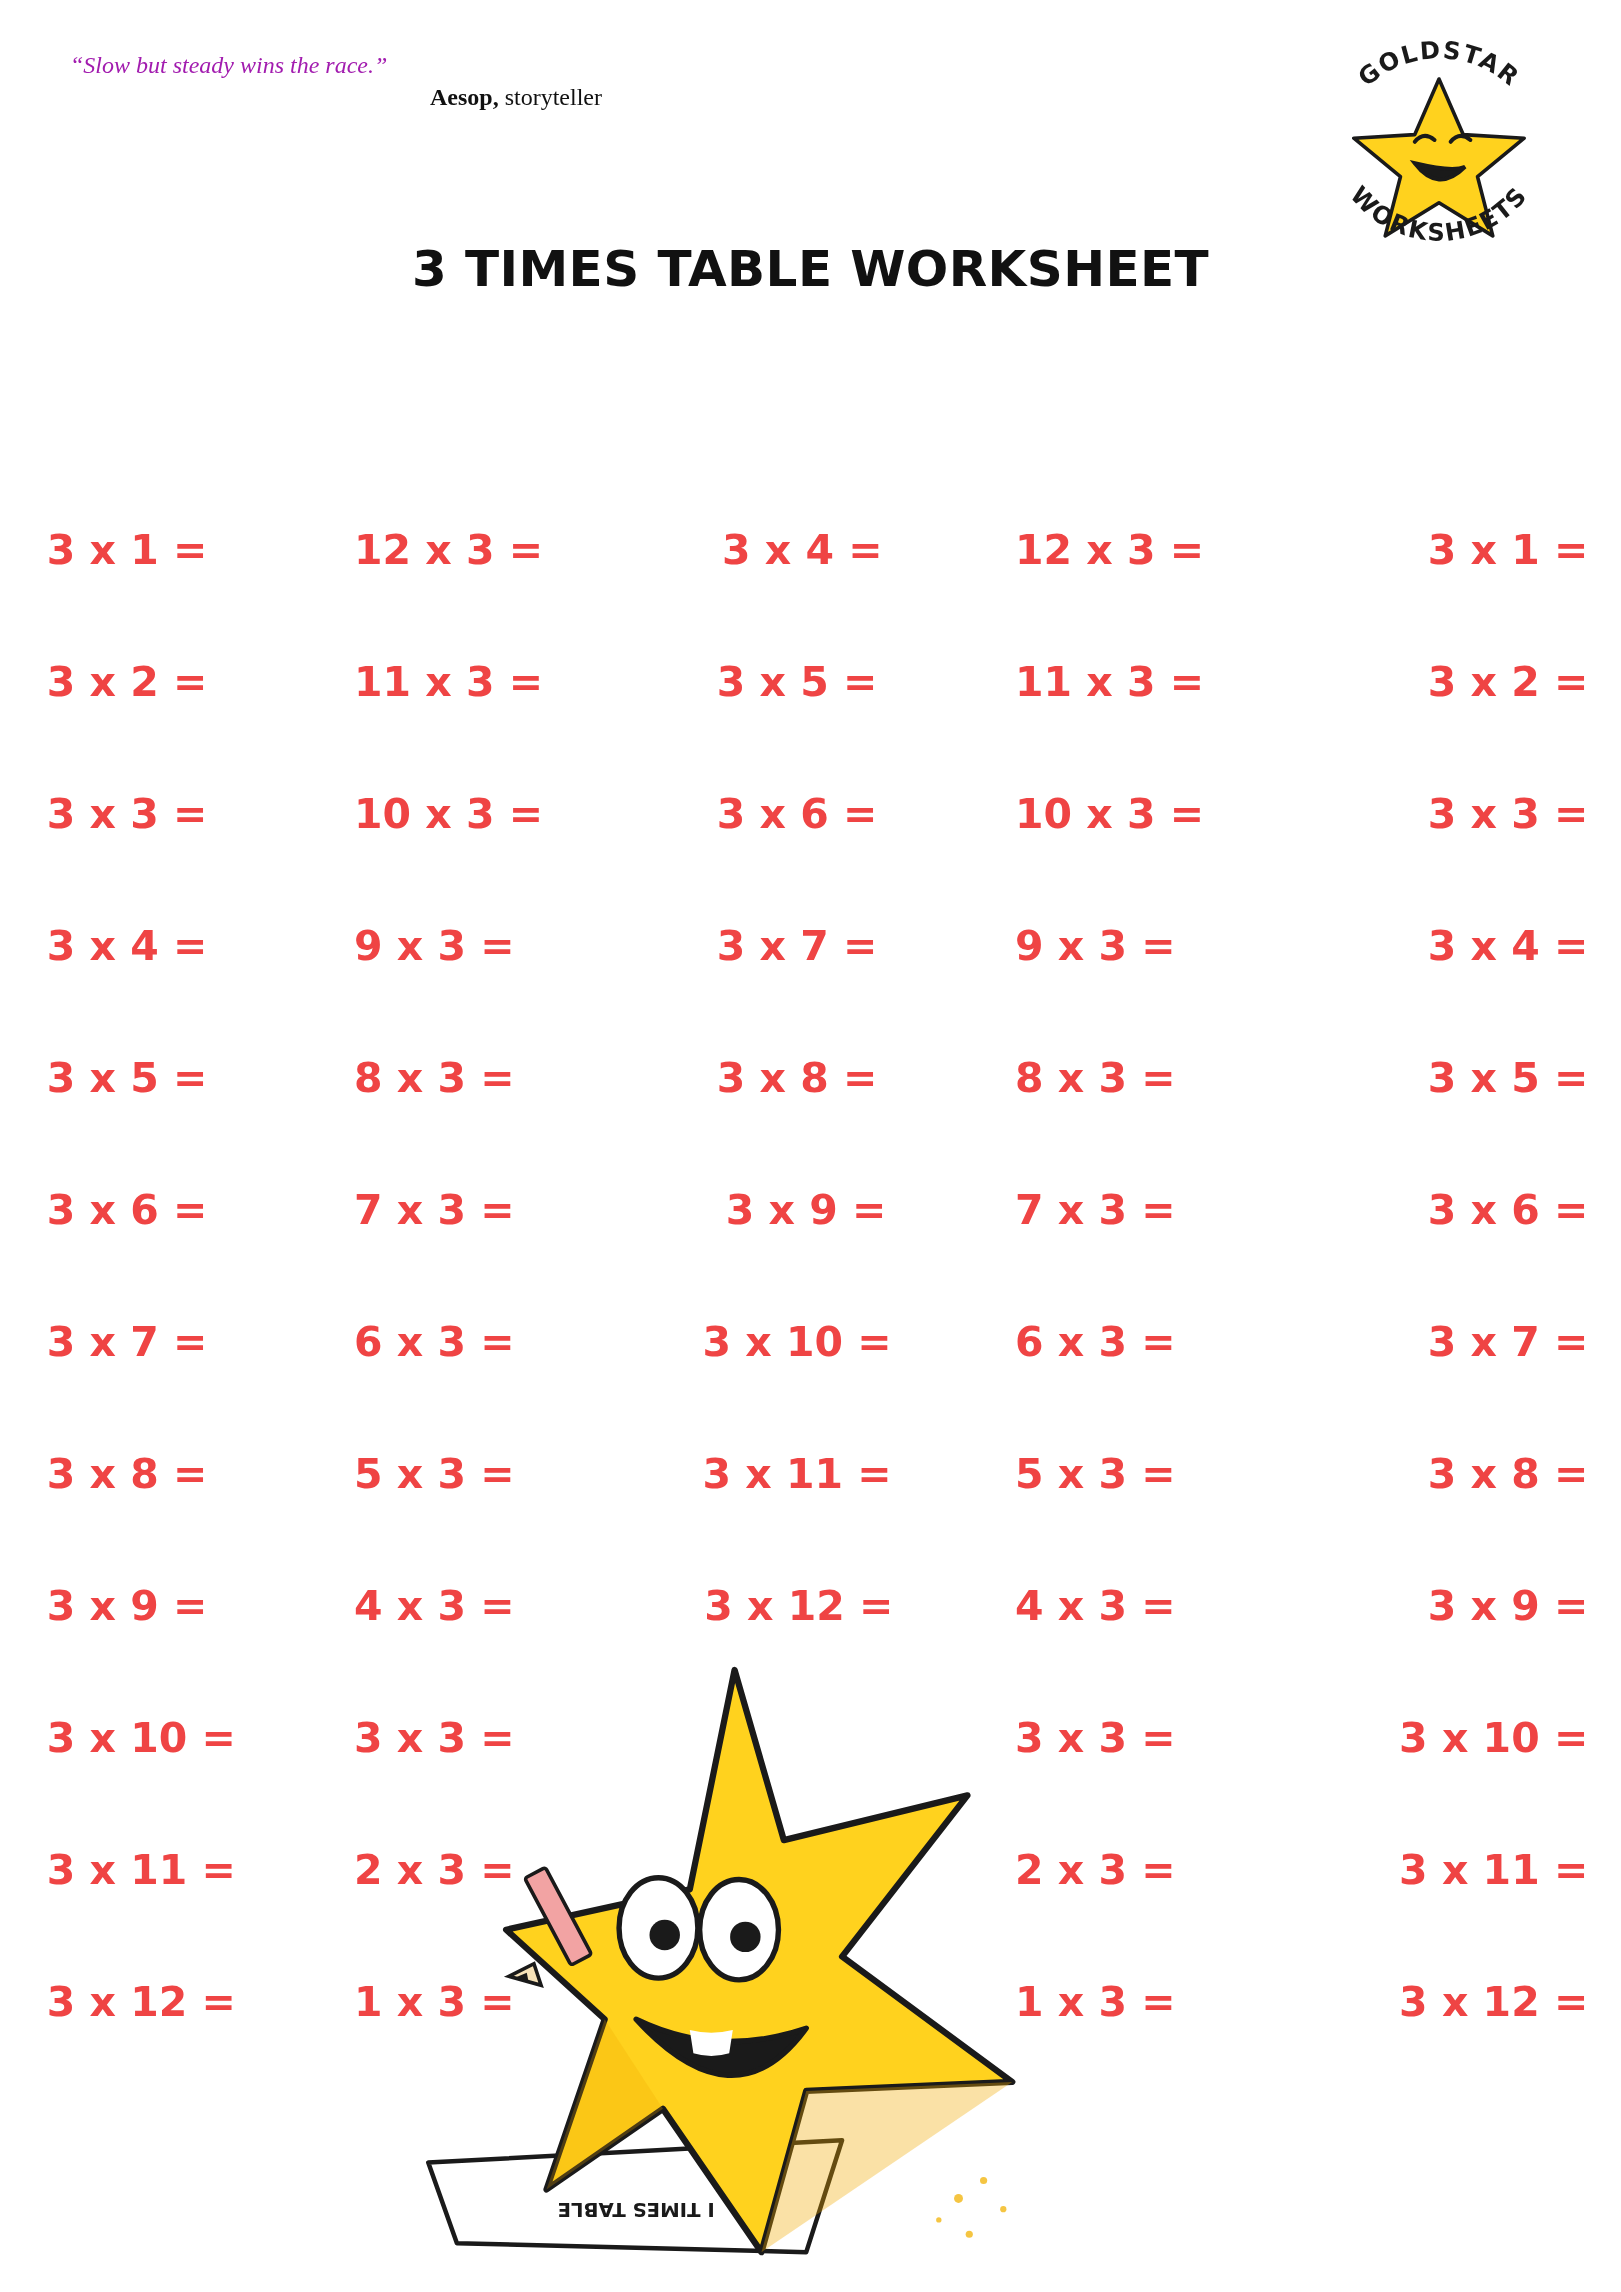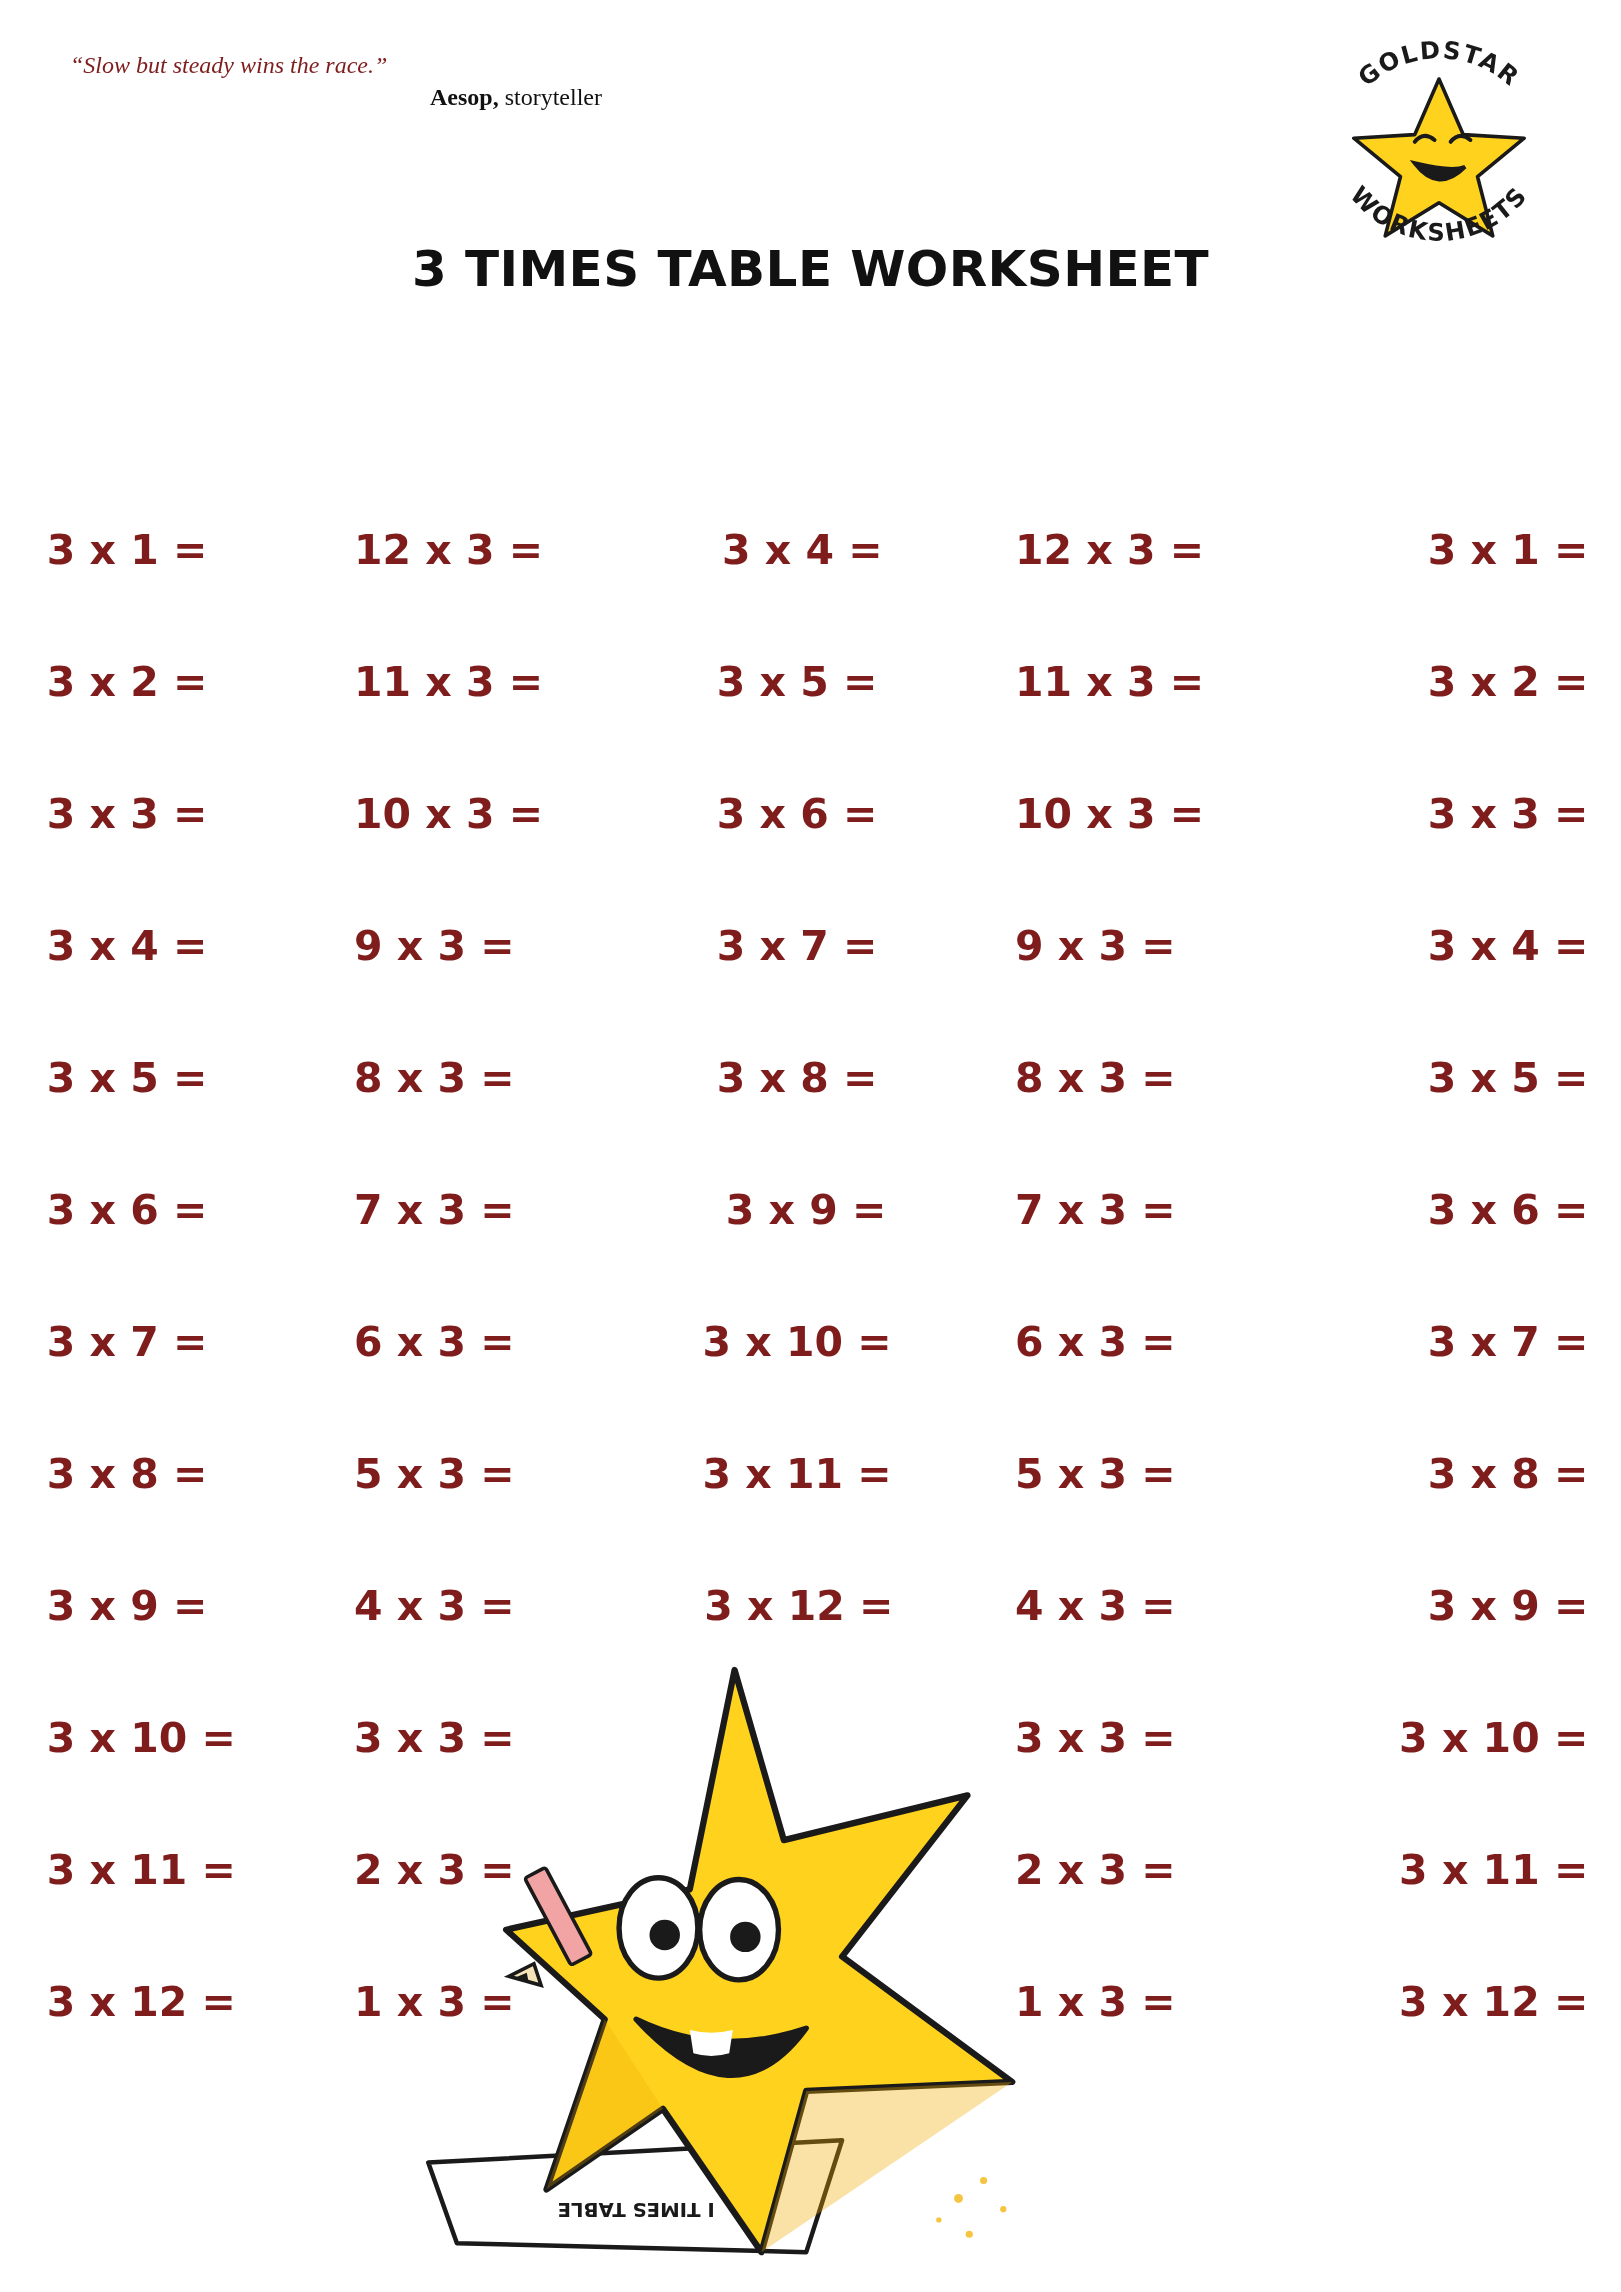--- a/index.html
+++ b/index.html
@@ -20,21 +20,21 @@
   .quote-block {
     position: absolute;
     left: 70px;
     top: 52px;
     width: 627px;
   }
   .quote-text {
     font-family: "Liberation Serif", serif;
     font-size: 24px;
     font-style: italic;
-    color: #7f1d1d;
+    color: #a21caf;
     white-space: nowrap;
   }
   .quote-attrib {
     font-family: "Liberation Serif", serif;
     font-size: 24px;
     margin-top: 5.4px;
     margin-left: 340px;
     white-space: nowrap;
   }
   .quote-attrib .author {
@@ -95,21 +95,21 @@
   .col-2 { left: 649px;  }
   .col-3 { left: 999px; }
   .col-4 { left: 1303px; }
 
   .sum {
     height: 132px;
     line-height: 132px;
     font-size: 41px;
     font-weight: 700;
     font-family: "DejaVu Sans", sans-serif;
-    color: #7f1d1d;
+    color: #ef4444;
     white-space: nowrap;
   }
   .col-0 .sum { text-align: left;  padding-left: 19.7px; }
   .col-1 .sum { text-align: left;  padding-left: 18px; }
   .col-2 .sum { text-align: center; }
   .col-3 .sum { text-align: left;  padding-left: 16px; }
   .col-4 .sum { text-align: right; padding-right: 10.7px; }
 
   
   .col-2 .sum { position: relative; }

